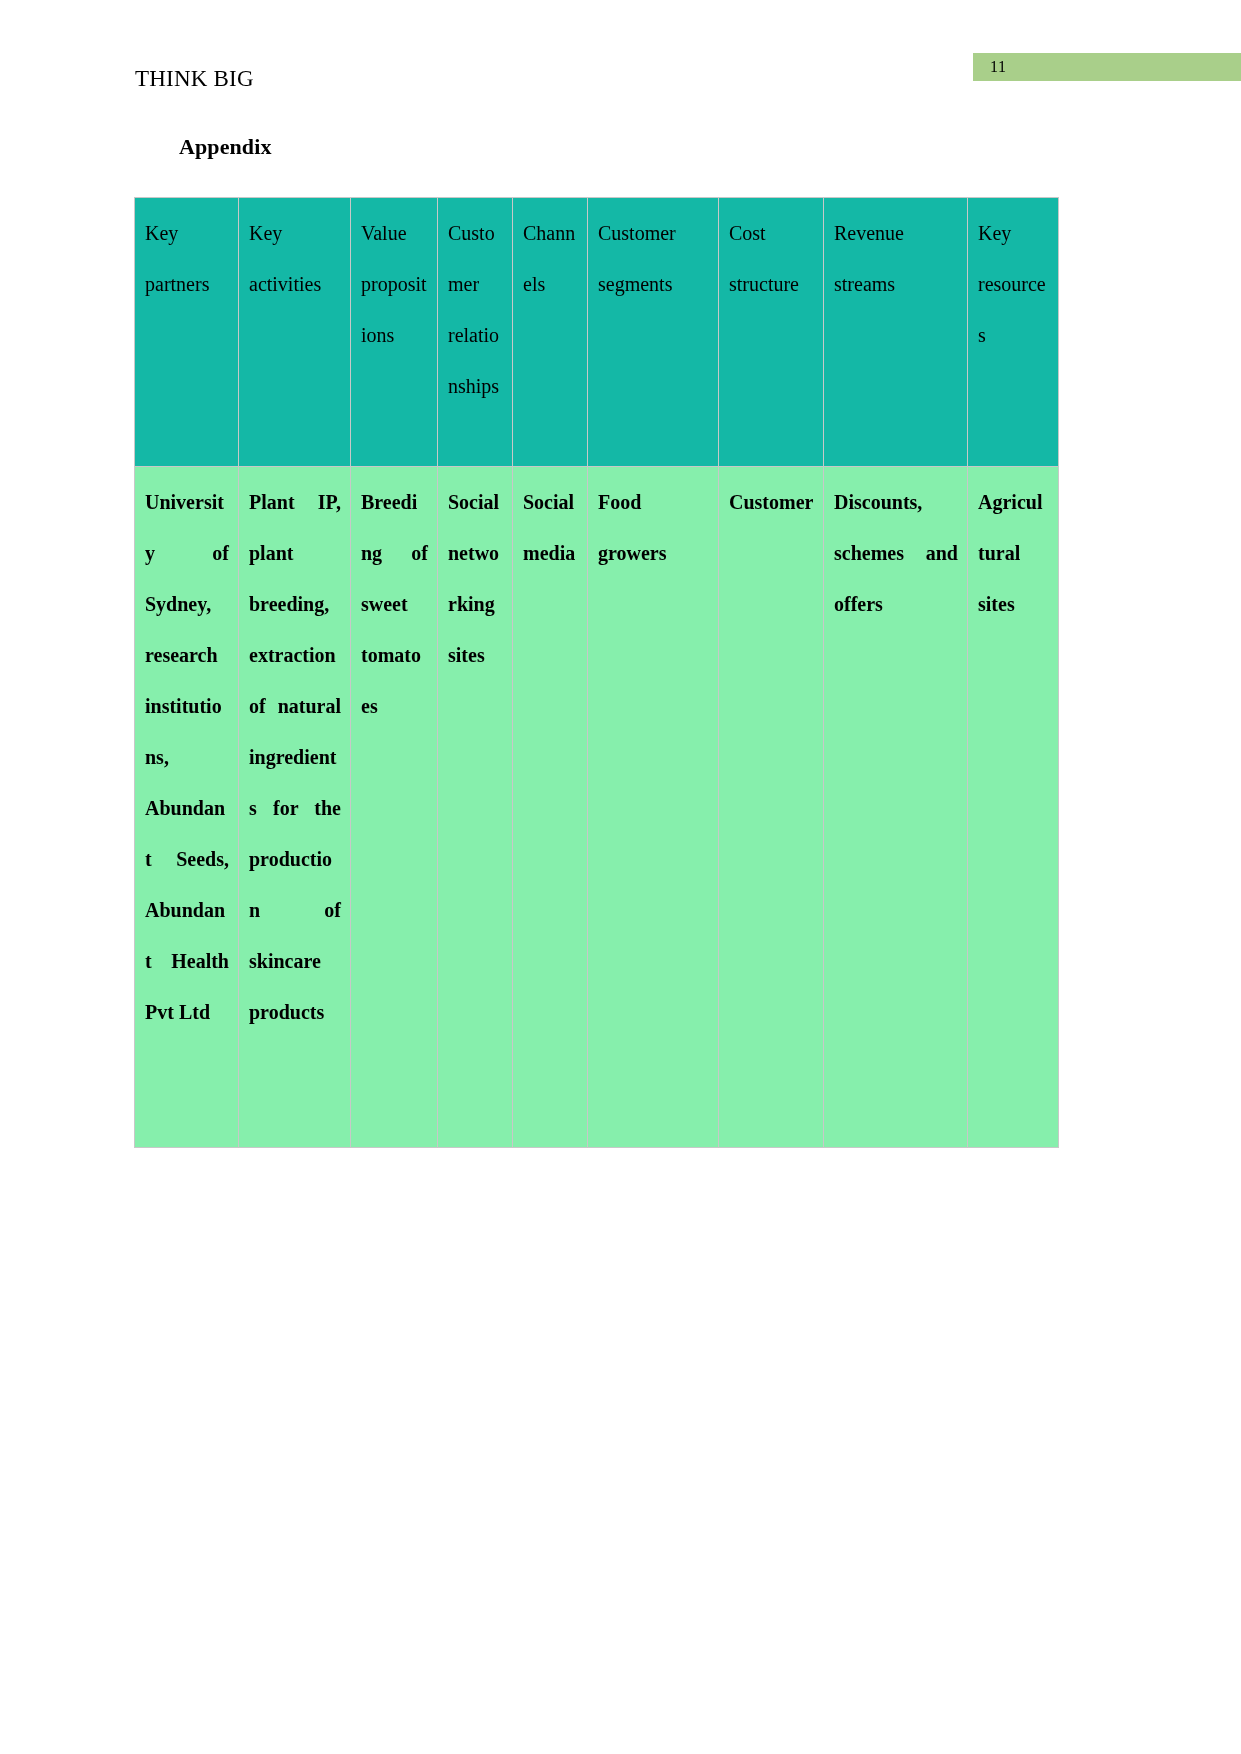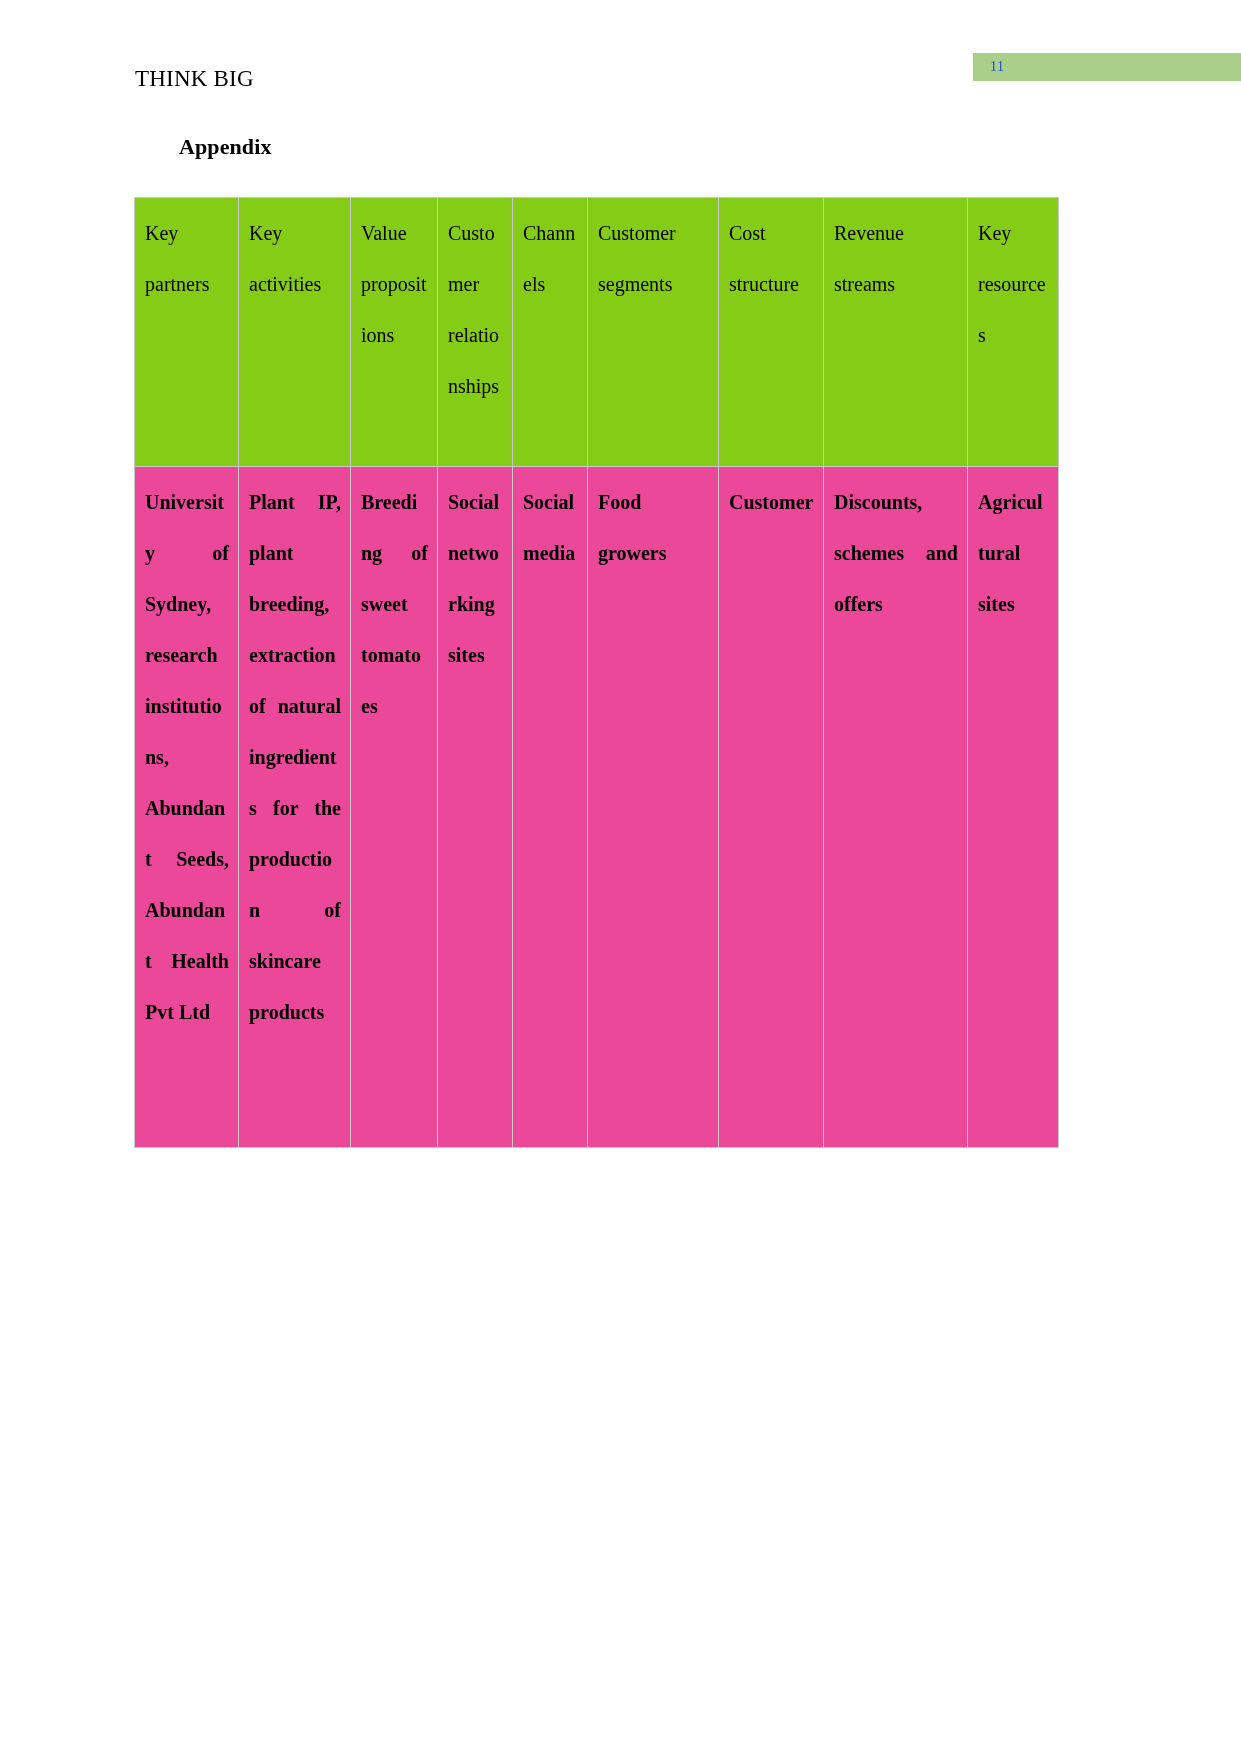--- a/index.html
+++ b/index.html
@@ -24,23 +24,23 @@
     left: 973px;
     width: 268px;
     height: 28px;
     background: #a9cf8a;
     box-sizing: border-box;
   }
   .page-badge .num {
     position: absolute;
     left: 17px;
     top: 1px;
-    font-size: 14px;
+    font-size: 16px;
     line-height: 26px;
-    color: #1d4ed8;
+    color: #000000;
     font-family: "Liberation Serif", "DejaVu Serif", serif;
     letter-spacing: 0.5px;
   }
 
   
   .doc-header {
     position: absolute;
     top: 64px;
     left: 135px;
     font-size: 23px;
@@ -85,26 +85,26 @@
   col.c2 { width: 112px; }
   col.c3 { width: 87px;  }
   col.c4 { width: 75px;  }
   col.c5 { width: 75px;  }
   col.c6 { width: 131px; }
   col.c7 { width: 105px; }
   col.c8 { width: 144px; }
   col.c9 { width: 91px;  }
 
   tr.head td {
-    background: #84cc16;
+    background: #14b8a6;
     font-weight: normal;
     height: 248px;
   }
   tr.body td {
-    background: #ec4899;
+    background: #86efac;
     font-weight: bold;
     text-align: justify;
     text-align-last: left;
     height: 660px;
   }
   tr.body td > span {
     display: block;
     hyphens: none;
     word-break: break-word;
     overflow-wrap: break-word;

